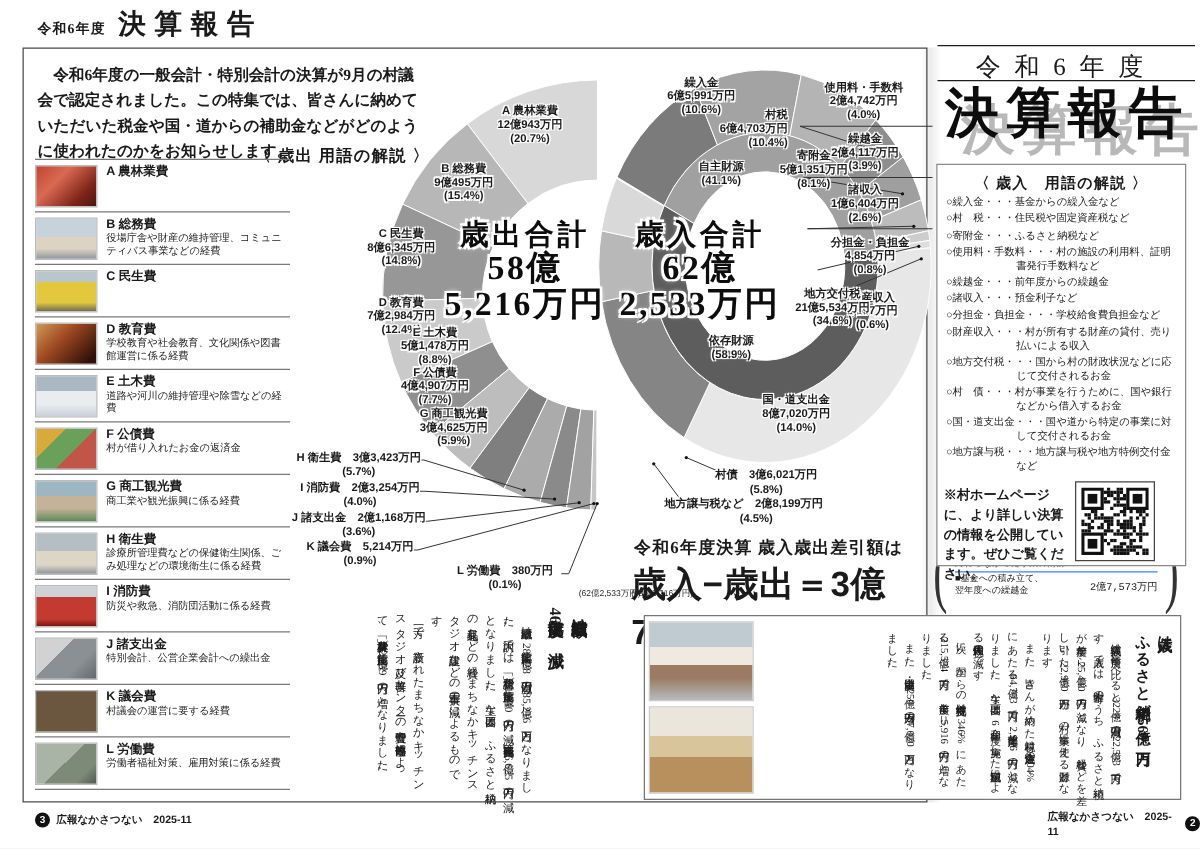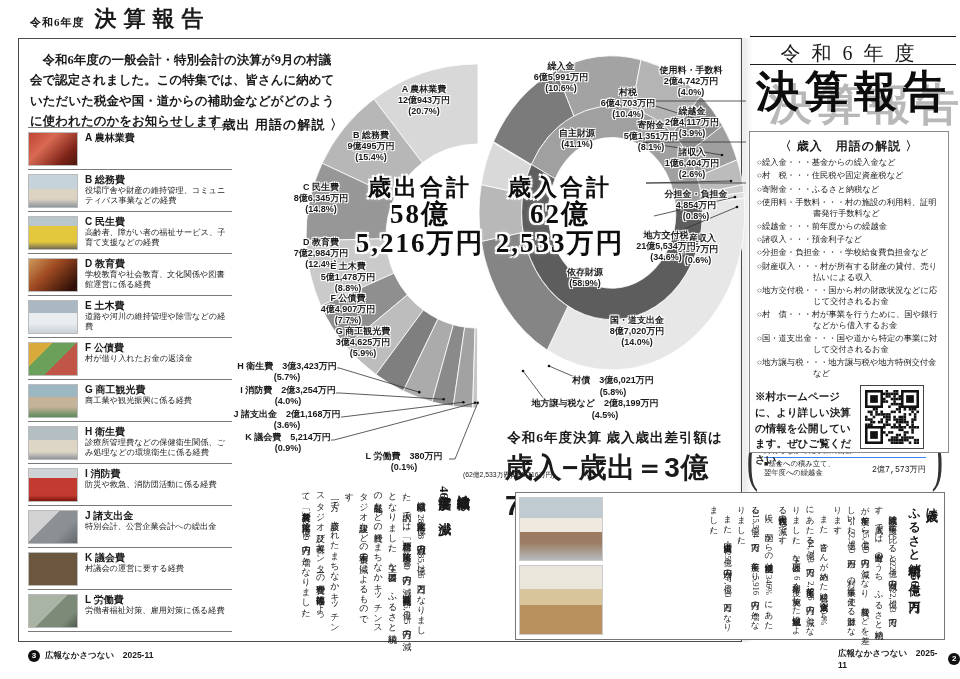--- a/index.html
+++ b/index.html
@@ -132,21 +132,20 @@
         <div class="gl-photo ph-b" data-name="glossary-photo-icon"></div>
     <div class="gl-text">
           <div class="gl-title" data-name="glossary-term">B 総務費</div>
     <div class="gl-desc" data-name="glossary-desc">役場庁舎や財産の維持管理、コミュニティバス事業などの経費</div>
         </div>
       </div>
       <div class="gl-item" data-name="glossary-item">
         <div class="gl-photo ph-c" data-name="glossary-photo-icon"></div>
     <div class="gl-text">
           <div class="gl-title" data-name="glossary-term">C 民生費</div>
-    <div class="gl-desc" data-name="glossary-desc">高齢者、障がい者の福祉サービス、子育て支援などの経費</div>
         </div>
       </div>
       <div class="gl-item" data-name="glossary-item">
         <div class="gl-photo ph-d" data-name="glossary-photo-icon"></div>
     <div class="gl-text">
           <div class="gl-title" data-name="glossary-term">D 教育費</div>
     <div class="gl-desc" data-name="glossary-desc">学校教育や社会教育、文化関係や図書館運営に係る経費</div>
         </div>
       </div>
       <div class="gl-item" data-name="glossary-item">
@@ -295,21 +294,21 @@
 (0.9%)</div>
       <div class="seg-label" data-name="segment-label" style="left: 404px; top: 462px;">L 労働費　380万円
 (0.1%)</div>
       <div class="seg-label" data-name="segment-label" style="left: 577px; top: 139px;">自主財源
 (41.1%)</div>
       <div class="seg-label" data-name="segment-label" style="left: 585px; top: 278px;">依存財源
 (58.9%)</div>
       <div class="seg-label" data-name="segment-label" style="left: 561px; top: 77px;">繰入金
 6億5,991万円
 (10.6%)</div>
-      <div class="seg-label" data-name="segment-label" style="left: 628px; top: 103px;">村税
+      <div class="seg-label" data-name="segment-label" style="left: 603px; top: 103px; text-align: right;">村税
 6億4,703万円
 (10.4%)</div>
       <div class="seg-label" data-name="segment-label" style="left: 651px; top: 136px;">寄附金
 5億1,351万円
 (8.1%)</div>
       <div class="seg-label" data-name="segment-label" style="left: 691px; top: 81px;">使用料・手数料
 2億4,742万円
 (4.0%)</div>
       <div class="seg-label" data-name="segment-label" style="left: 692px; top: 122px;">繰越金
 2億4,117万円

